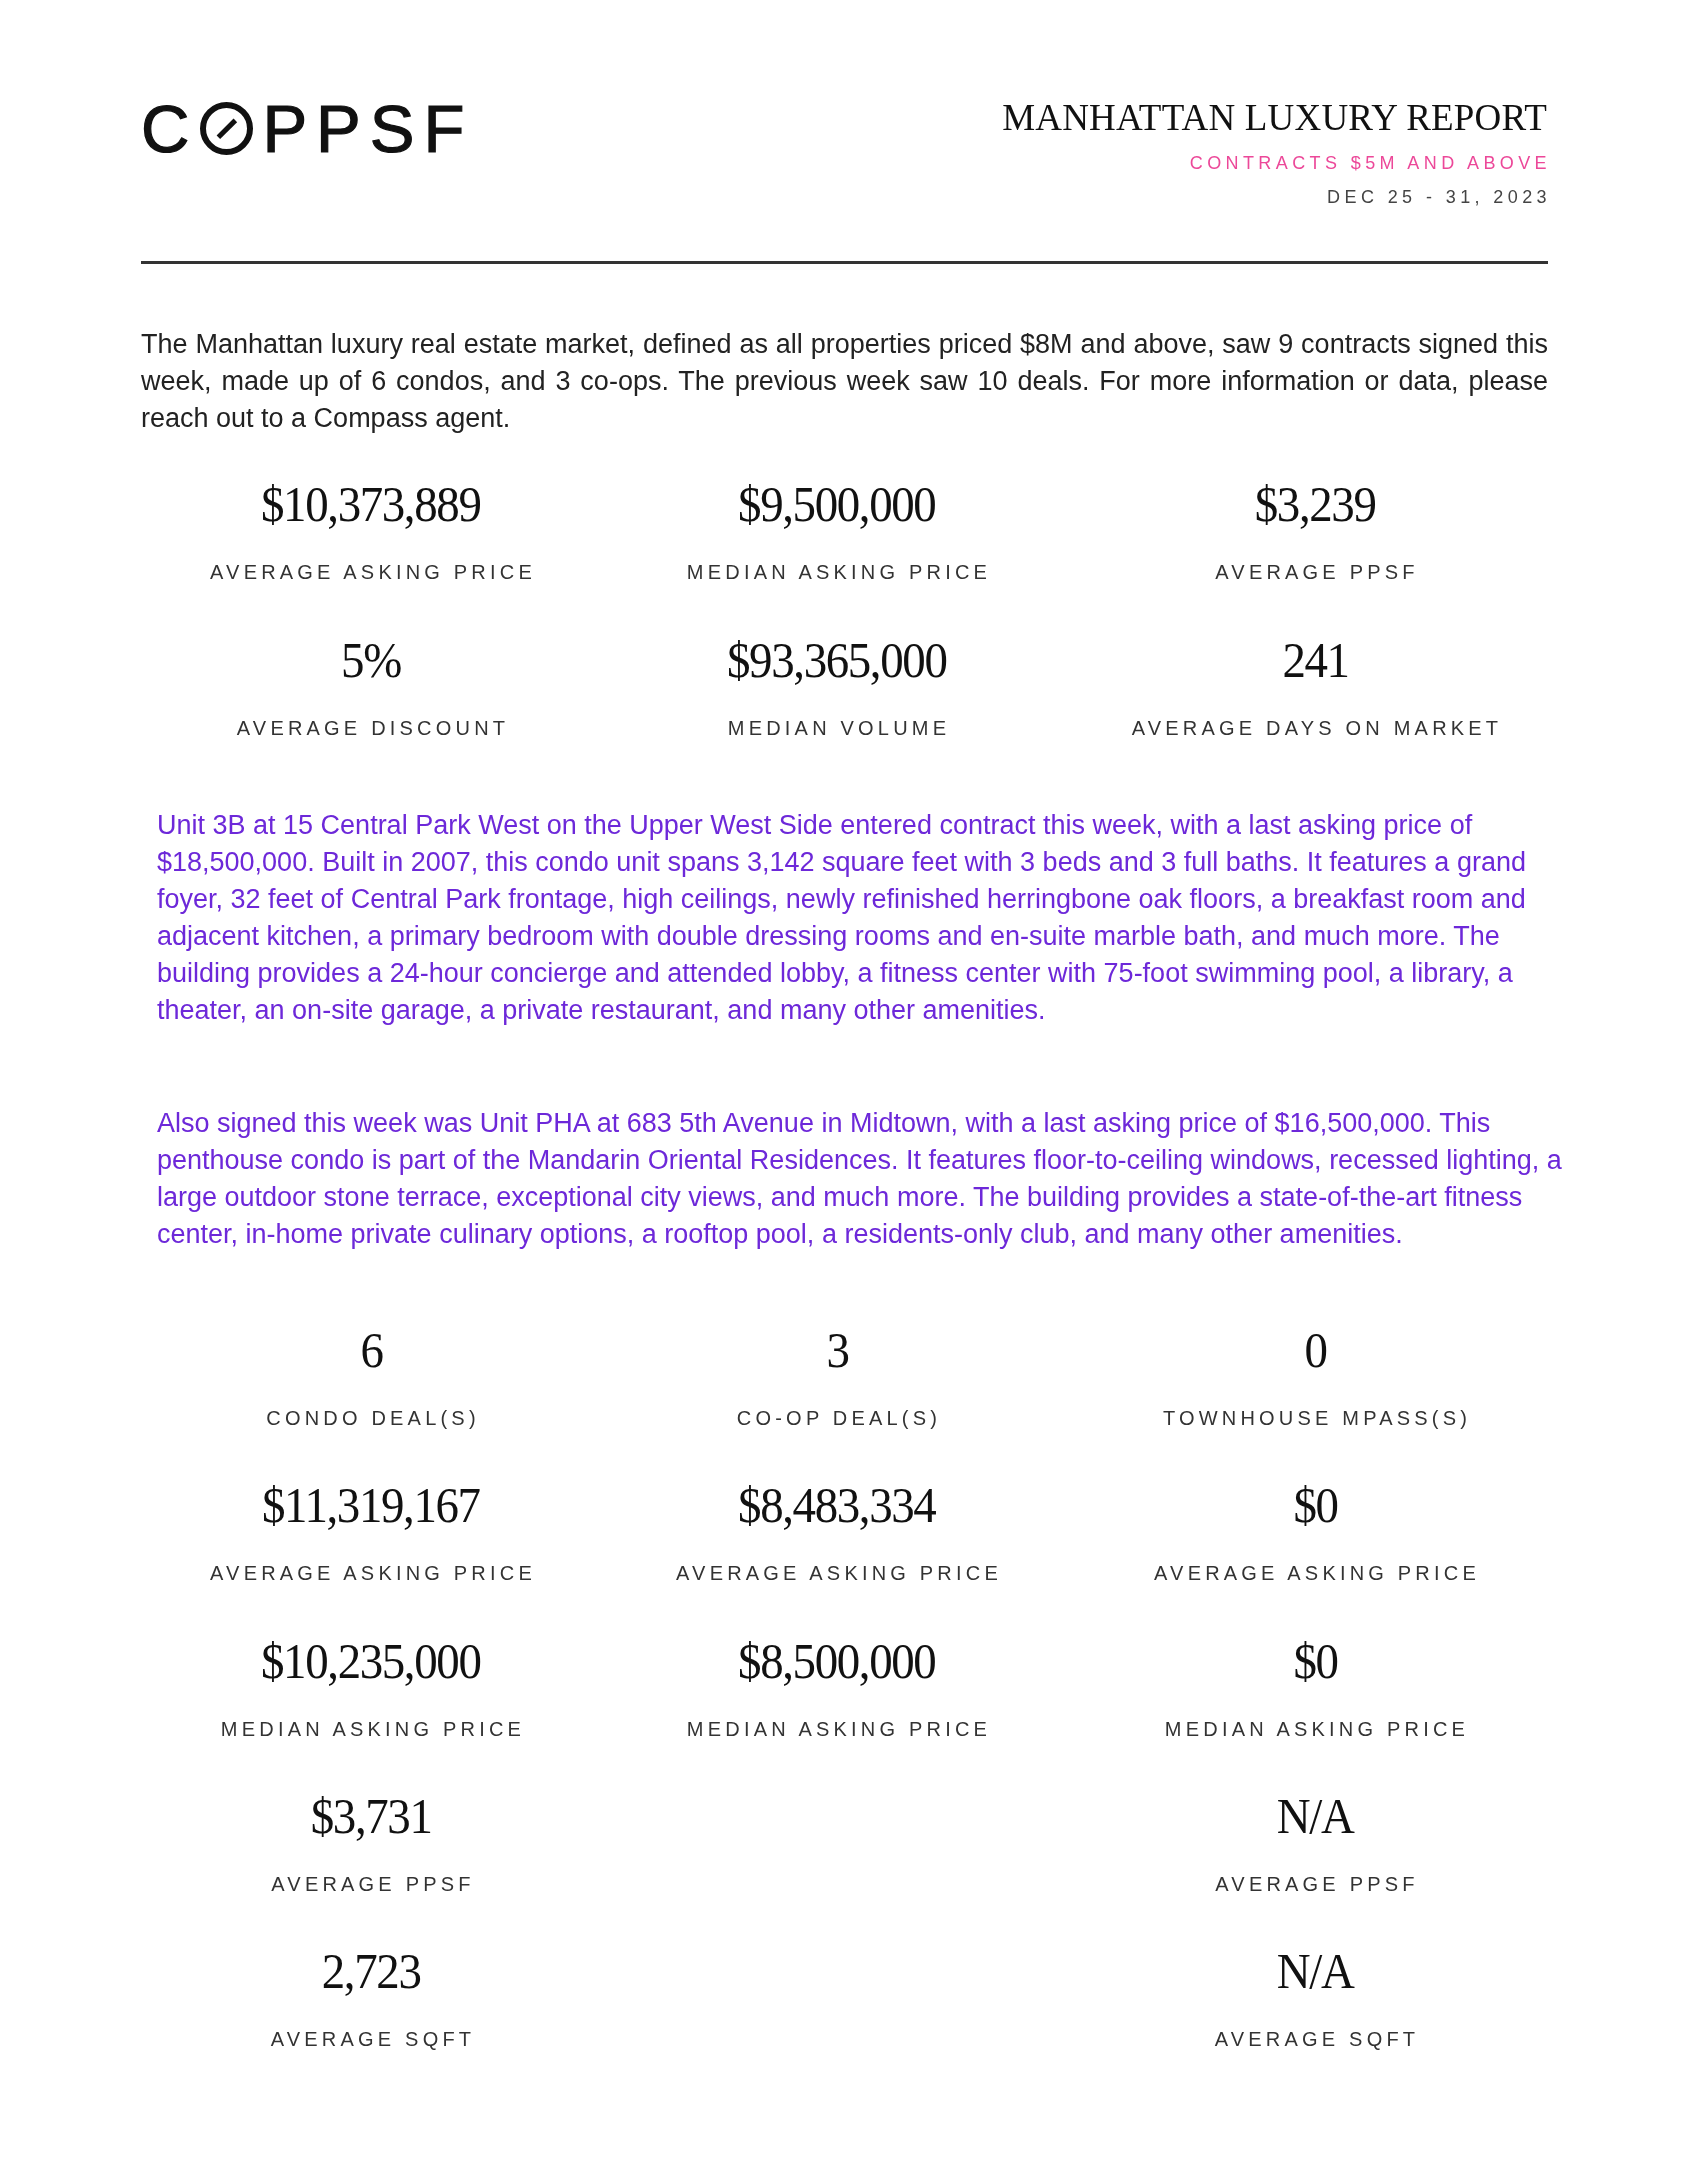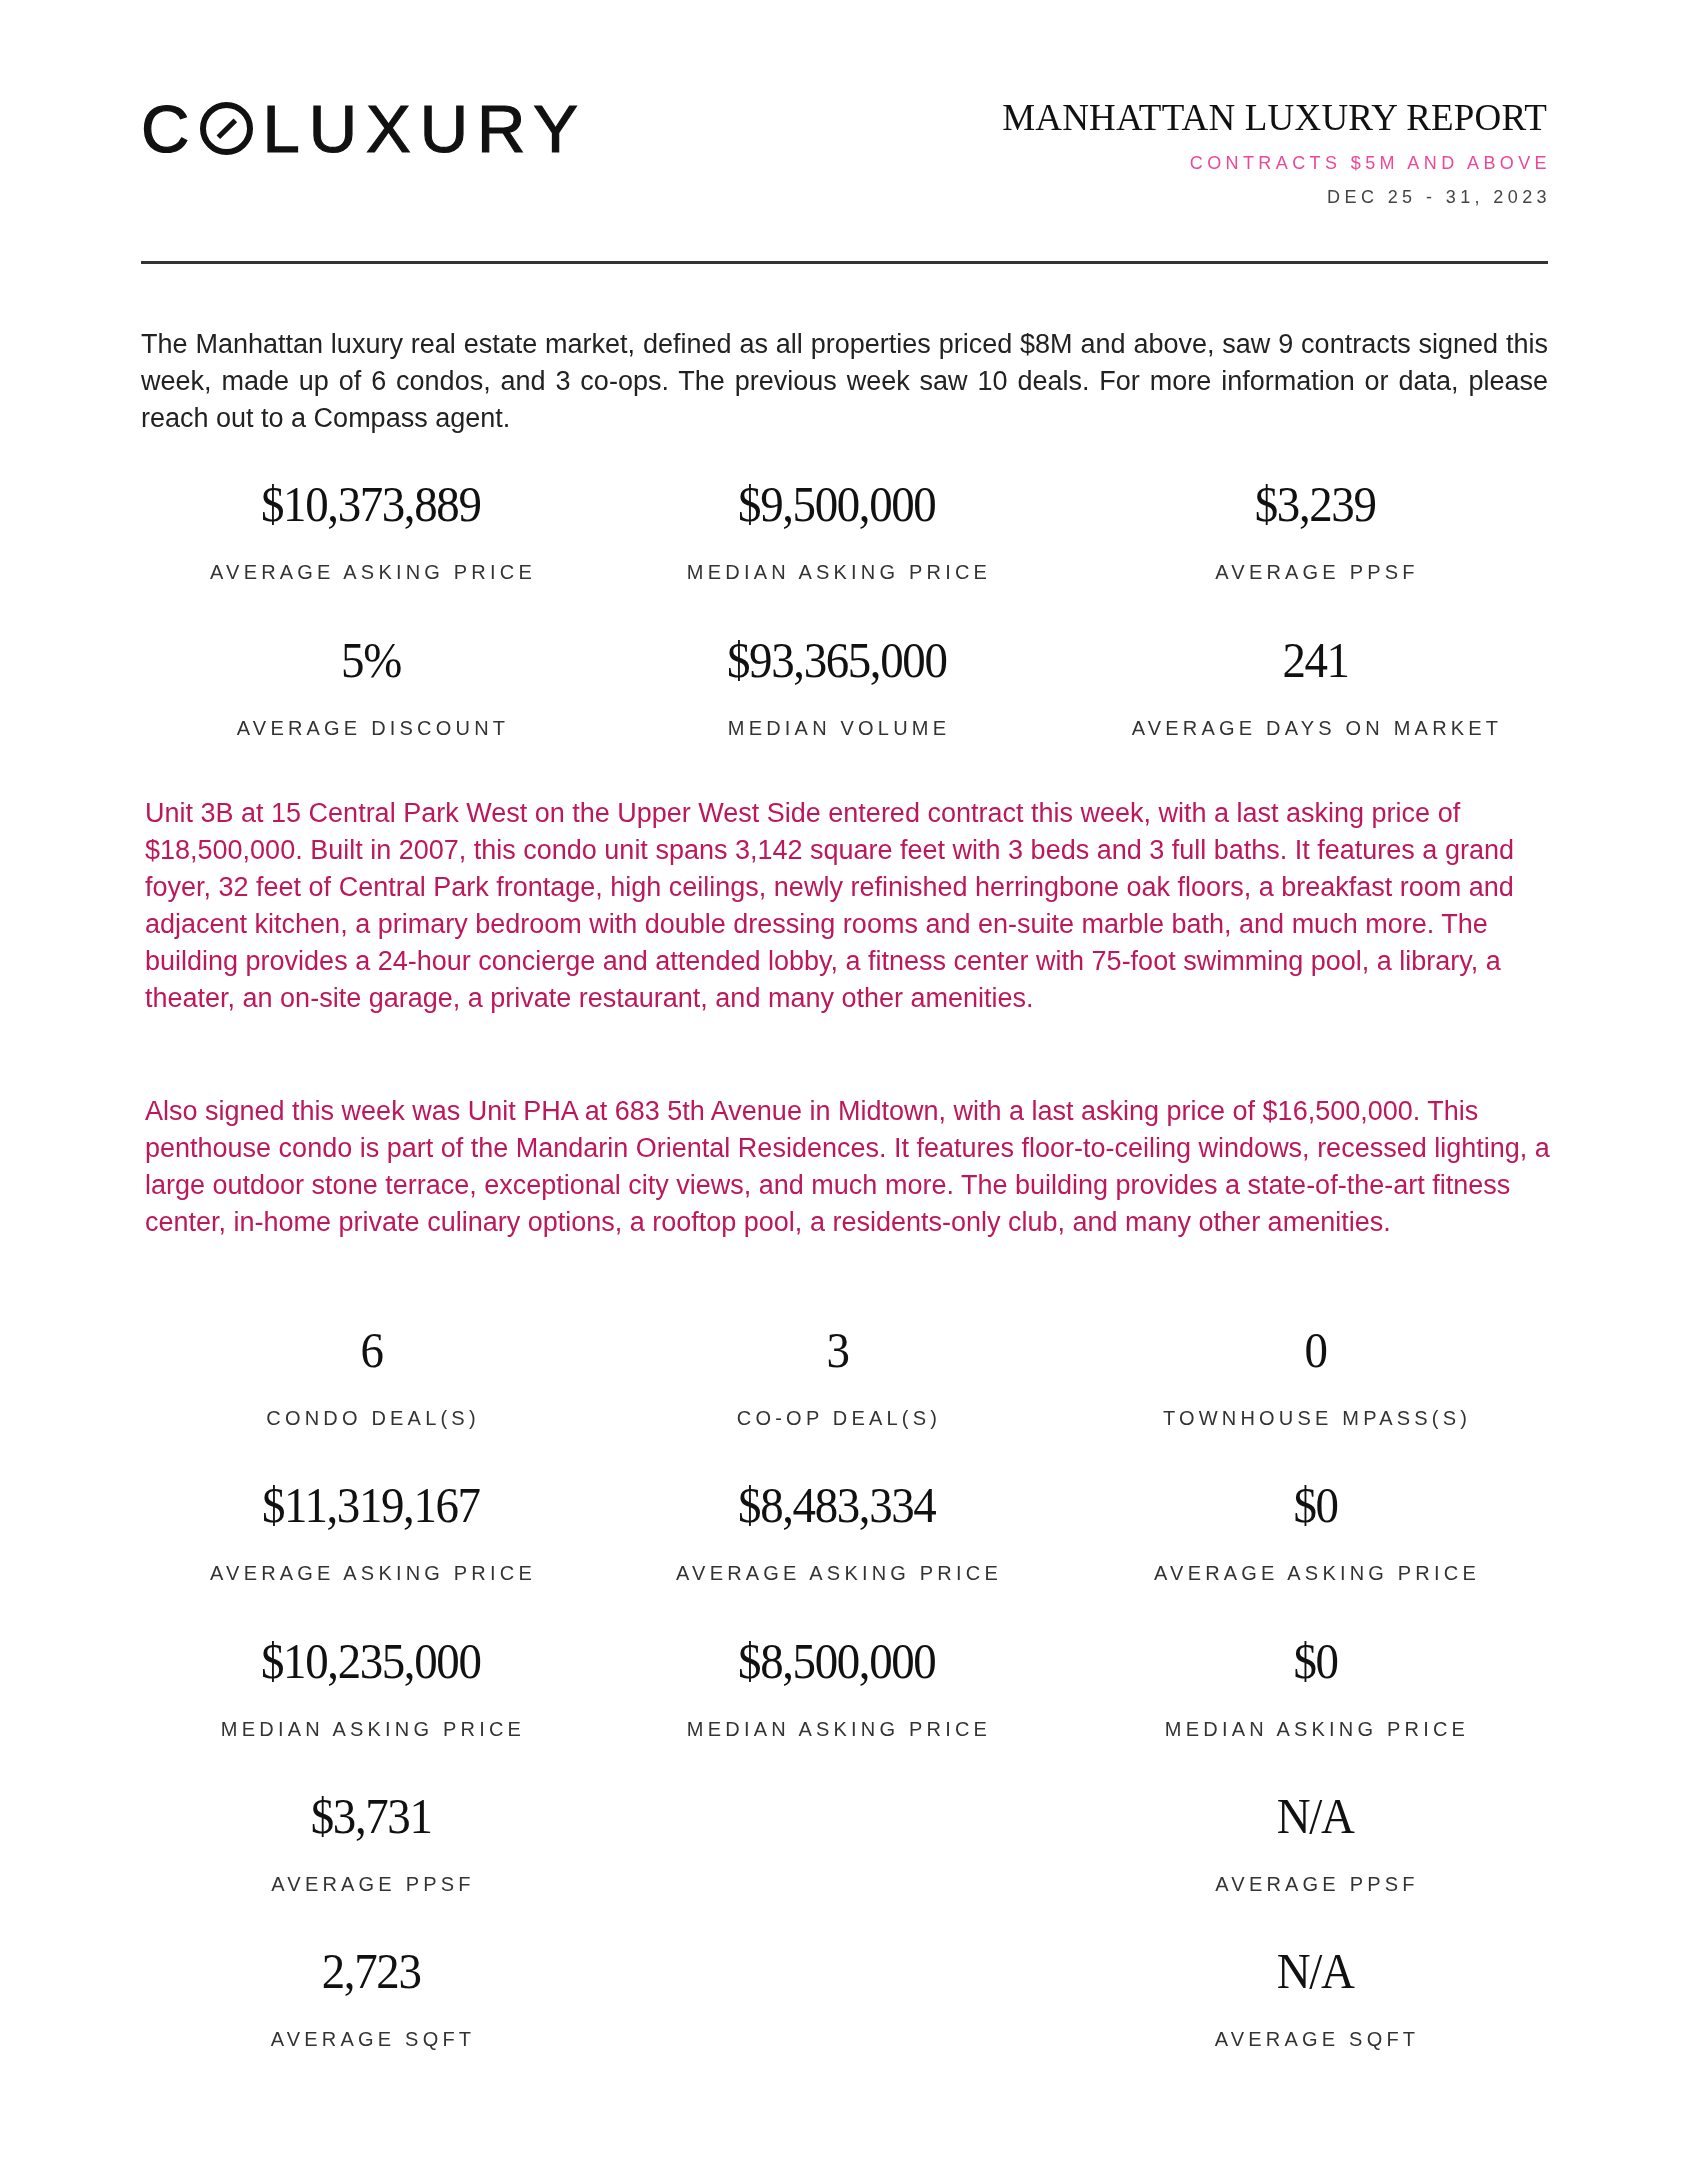--- a/index.html
+++ b/index.html
@@ -38,21 +38,21 @@
   .divider { position: absolute; left: 141px; top: 261px; width: 1407px; height: 3px; background: #333; }
 
   .intro {
     position: absolute; left: 141px; top: 326px; width: 1407px;
     font-family: "Liberation Sans", sans-serif; font-size: 27px; line-height: 37px;
     color: #222; text-align: justify; margin: 0;
   }
   .para {
     position: absolute; left: 141px; width: 1426px;
     font-family: "Liberation Sans", sans-serif; font-size: 27px; line-height: 37px;
-    color: #be185d; margin: 4px;
+    color: #6d28d9; margin: 16px;
   }
   .para-1 { top: 791px; }
   .para-2 { top: 1089px; }
 
   .stat {
     position: absolute; width: 475px; text-align: center; transform: translateX(-50%);
   }
   .stat-value {
     font-family: "Liberation Serif", serif; font-size: 51px; color: #111;
     line-height: 1; letter-spacing: -1.5px; transform: scaleX(0.92); display: inline-block;
@@ -62,21 +62,21 @@
     letter-spacing: 4.2px; line-height: 1; margin-top: 32px; margin-right: -4px;
   }
   .c1 { left: 371px; } .c2 { left: 837px; } .c3 { left: 1315px; }
 </style>
 </head>
 <body>
 
 <div class="logo">
   <span>C</span>
     <span class="o-glyph"></span>
-    <span>LUXURY</span>
+    <span>PPSF</span>
 </div>
 
 <div class="report-header">
   <div class="report-title">MANHATTAN LUXURY REPORT</div>
   <div class="report-sub">CONTRACTS $5M AND ABOVE</div>
   <div class="report-date">DEC 25 - 31, 2023</div>
 </div>
 
 <div class="divider"></div>
 

